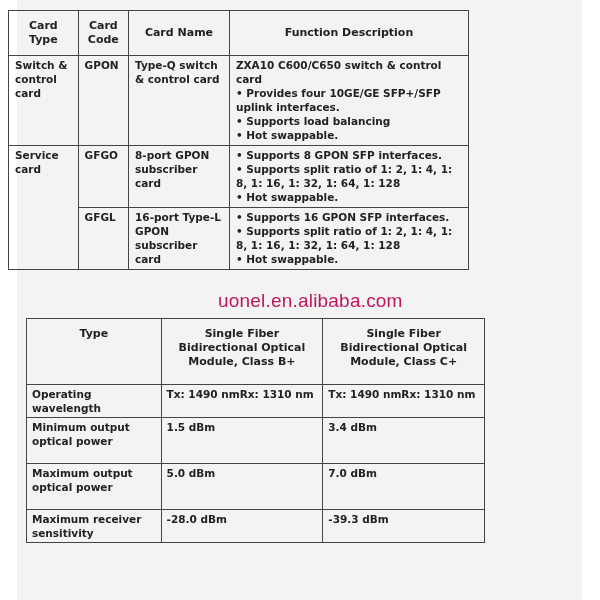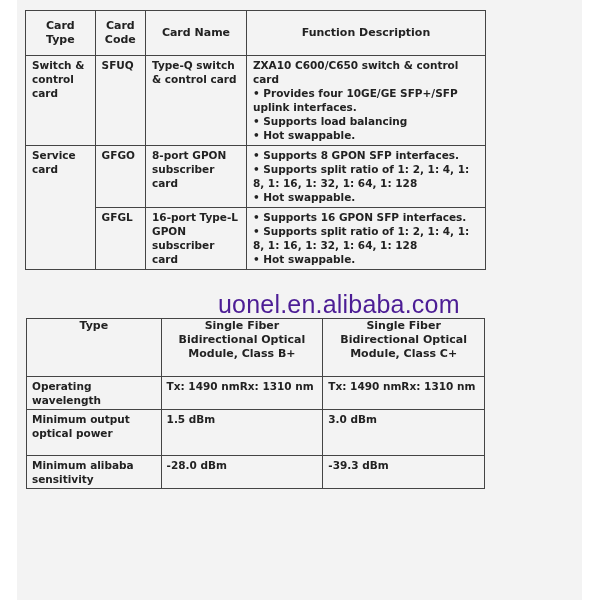--- a/index.html
+++ b/index.html
@@ -2,48 +2,48 @@
 <html><head>
 <meta charset="utf-8">
 <style>
   html, body { margin:0; padding:0; }
   body { width:600px; height:600px; background:#ffffff; position:relative; overflow:hidden;
          font-family:"DejaVu Sans", sans-serif; color:#222; }
   .panel { position:absolute; left:17px; top:0; width:565px; height:600px; background:#f3f3f3; }
   table { position:absolute; border-collapse:collapse; font-size:10.5px; line-height:14px; }
   td, th { border:1px solid #444; vertical-align:top; padding:2px 5px; text-align:left; font-weight:bold; }
   th { font-weight:bold; text-align:center; }
-  #t1 { left:25px; top:10px; width:461px; }
+  #t1 { left:8px; top:10px; width:461px; }
   #t1 th { vertical-align:middle; height:40px; font-size:11px; }
   #t1 td { padding:2px 6px 3px 6px; }
   .c1 { width:58px; } .c2 { width:39px; } .c3 { width:89px; } .c4 { width:226px;margin-left:12px; }
   #t2 { left:26px; top:318px; width:459px; }
-  #t2 th { height:55px; font-size:11px; padding-top:0; }
+  #t2 th { height:55px; font-size:11px; padding-top:8px; }
   .d1 { width:123px; } .d2 { width:150px; } .d3 { width:150px; }
   .r-a td { height:17px;margin-left:16px; } .r-tall td { height:41px;margin-top:20px; } .r-last td { height:24px; }
-  .watermark { position:absolute; left:218px; top:290px; font-size:25px; color:#4c1d95;
+  .watermark { position:absolute; left:218px; top:290px; font-size:19px; color:#be185d;
                font-family:"Liberation Sans", sans-serif; letter-spacing:0.2px;text-align:right; }
   .line { display:block; }
 </style>
 </head>
 <body>
 
 <div class="panel"></div>
 
 <table id="t1">
   <tbody>
       <tr>
     <th class="c1">Card Type</th>
     <th class="c2">Card Code</th>
     <th class="c3">Card Name</th>
     <th class="c4">Function Description</th>
   </tr>
   <tr>
     <td>Switch &amp; control card</td>
-    <td>SFUQ</td>
+    <td>GPON</td>
     <td>Type-Q switch &amp; control card</td>
     <td>
       <span class="line">ZXA10 C600/C650 switch &amp; control card</span>
       <span class="line">• Provides four 10GE/GE SFP+/SFP uplink interfaces.</span>
       <span class="line">• Supports load balancing</span>
       <span class="line">• Hot swappable.</span>
     </td>
   </tr>
   <tr>
     <td rowspan="2">Service card</td>
@@ -77,21 +77,26 @@
     <th class="d3">Single Fiber Bidirectional Optical Module, Class C+</th>
   </tr>
   <tr class="r-a">
     <td>Operating wavelength</td>
     <td>Tx: 1490 nmRx: 1310 nm</td>
     <td>Tx: 1490 nmRx: 1310 nm</td>
   </tr>
   <tr class="r-tall">
     <td>Minimum output optical power</td>
     <td>1.5 dBm</td>
-    <td>3.0 dBm</td>
+    <td>3.4 dBm</td>
+  </tr>
+  <tr class="r-tall">
+    <td>Maximum output optical power</td>
+    <td>5.0 dBm</td>
+    <td>7.0 dBm</td>
   </tr>
   <tr class="r-last">
-    <td>Minimum alibaba sensitivity</td>
+    <td>Maximum receiver sensitivity</td>
     <td>-28.0 dBm</td>
     <td>-39.3 dBm</td>
   </tr>
 </tbody>
   </table>
 
 </body></html>

